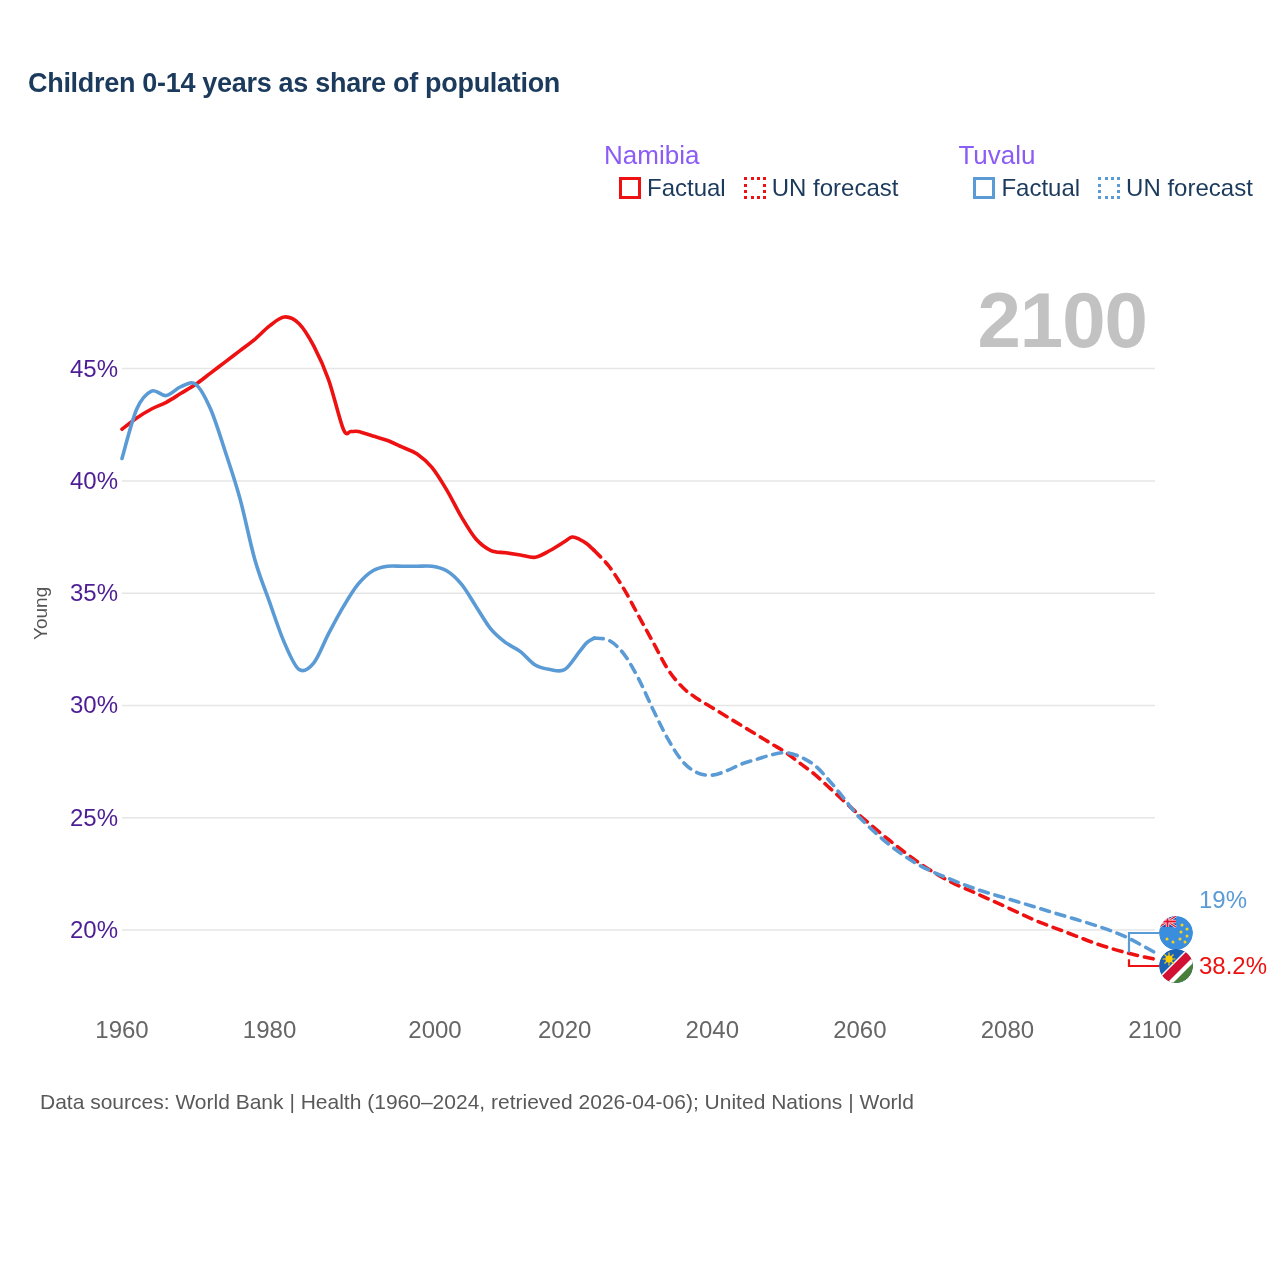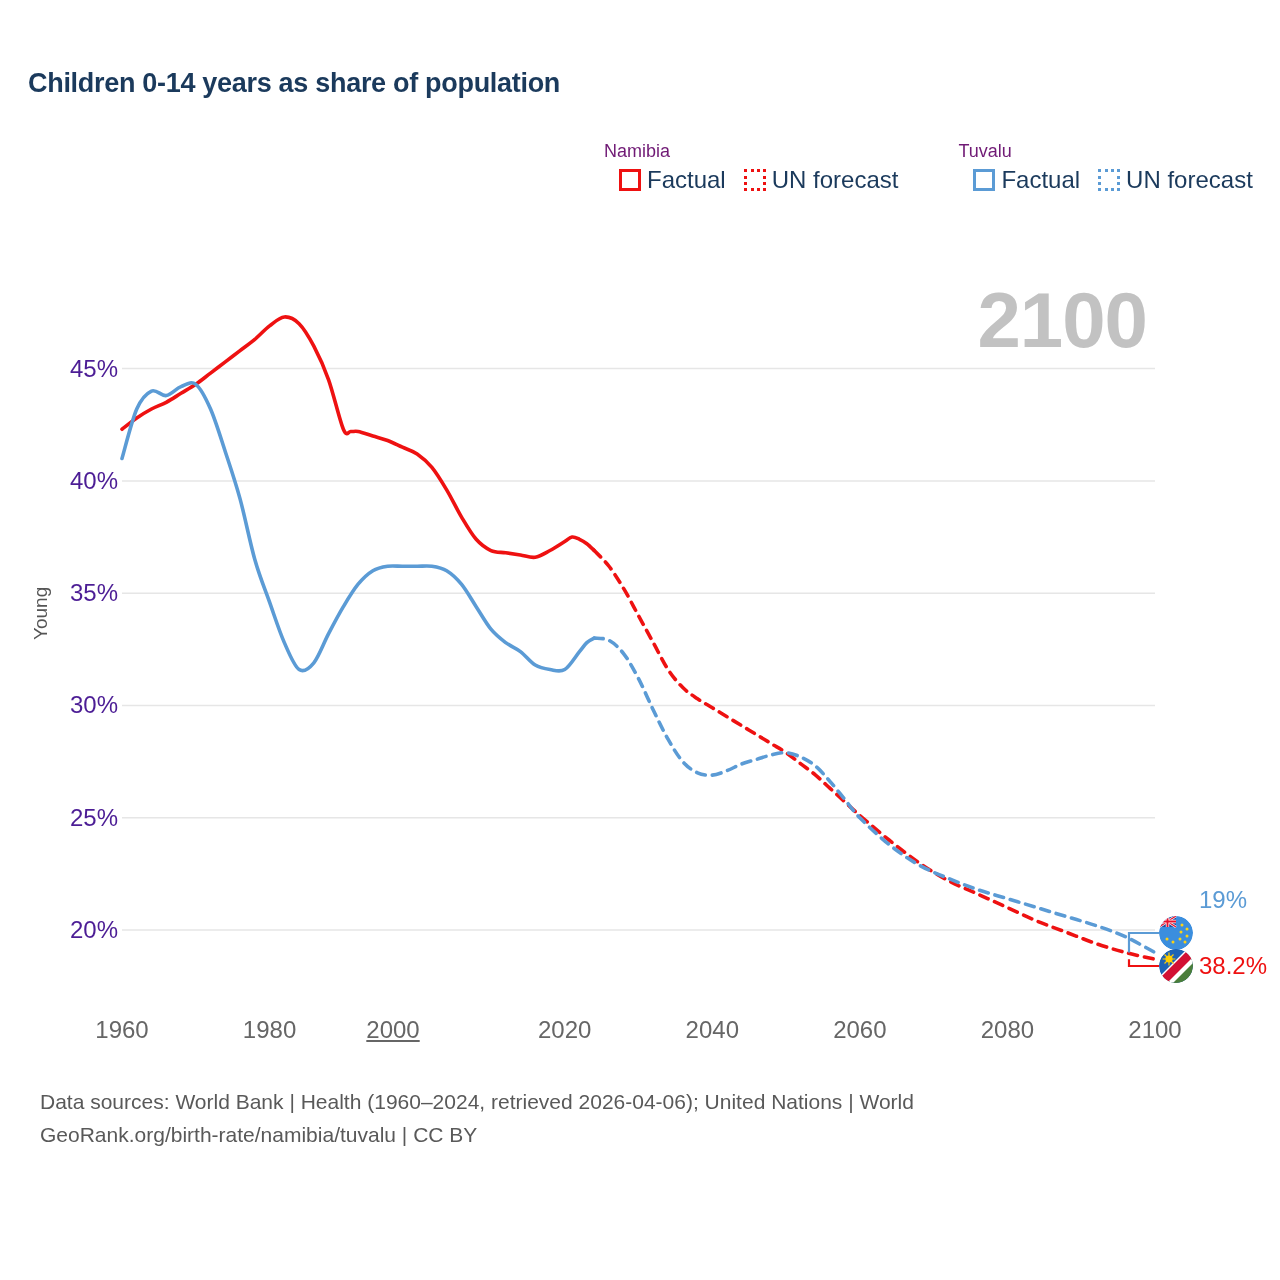--- a/index.html
+++ b/index.html
@@ -31,22 +31,22 @@
   #legend {
     position: absolute;
     left: 604px;
     top: 142px;
     display: flex;
     gap: 60px;
     align-items: flex-start;
   }
   .legend-group { display: flex; flex-direction: column; }
   .legend-group-title {
-    font-size: 18px;
-    color: #701a75;
+    font-size: 26px;
+    color: #8b5cf6;
     margin-bottom: 8px;
     line-height: 1;
   }
   .legend-entries { display: flex; gap: 18px; align-items: center; padding-left: 15px; }
   .legend-entry { display: flex; align-items: center; gap: 6px; }
   .legend-swatch {
     width: 22px; height: 22px;
     background: transparent;
     box-sizing: border-box;
   }
@@ -204,21 +204,21 @@
 
 <div id="ticks-layer">
     <div class="y-tick-label" style="top: 918.082px;">20%</div>
     <div class="y-tick-label" style="top: 805.787px;">25%</div>
     <div class="y-tick-label" style="top: 693.492px;">30%</div>
     <div class="y-tick-label" style="top: 581.197px;">35%</div>
     <div class="y-tick-label" style="top: 468.902px;">40%</div>
     <div class="y-tick-label" style="top: 356.607px;">45%</div>
     <div class="x-tick-label" style="left: 122px;">1960</div>
     <div class="x-tick-label" style="left: 269.571px;">1980</div>
-    <div class="x-tick-label" style="left: 393px; text-decoration: underline;">2000</div>
+    <div class="x-tick-label" style="left: 435px;">2000</div>
     <div class="x-tick-label" style="left: 564.714px;">2020</div>
     <div class="x-tick-label" style="left: 712.286px; text-align: center;">2040</div>
     <div class="x-tick-label" style="left: 859.857px;">2060</div>
     <div class="x-tick-label" style="left: 1007.43px;">2080</div>
     <div class="x-tick-label" style="left: 1155px;">2100</div>
   </div>
 
 <div class="flag-marker" id="flag-tuvalu" style="left: 1159px; top: 916px;">
   <svg width="34" height="34" viewBox="0 0 34 34">
     <g clip-path="url(#tv-clip)">
@@ -252,14 +252,13 @@
       <g stroke="#ffce00" stroke-width="1.2">
         <path d="M10,3.6 L10,16.4 M3.6,10 L16.4,10 M5.5,5.5 L14.5,14.5 M14.5,5.5 L5.5,14.5"></path>
       </g>
     </g>
   </svg>
 </div>
 <div class="end-label red" id="label-namibia" style="left: 1199px; top: 954px;">38.2%</div>
 
 <div id="footer">
   <div>Data sources: World Bank | Health (1960–2024, retrieved 2026-04-06); United Nations | World</div>
-  <div>GeoRank.org/birth-rate/namibia/tuvalu | CC BY</div>
 </div>
 
 </body></html>

